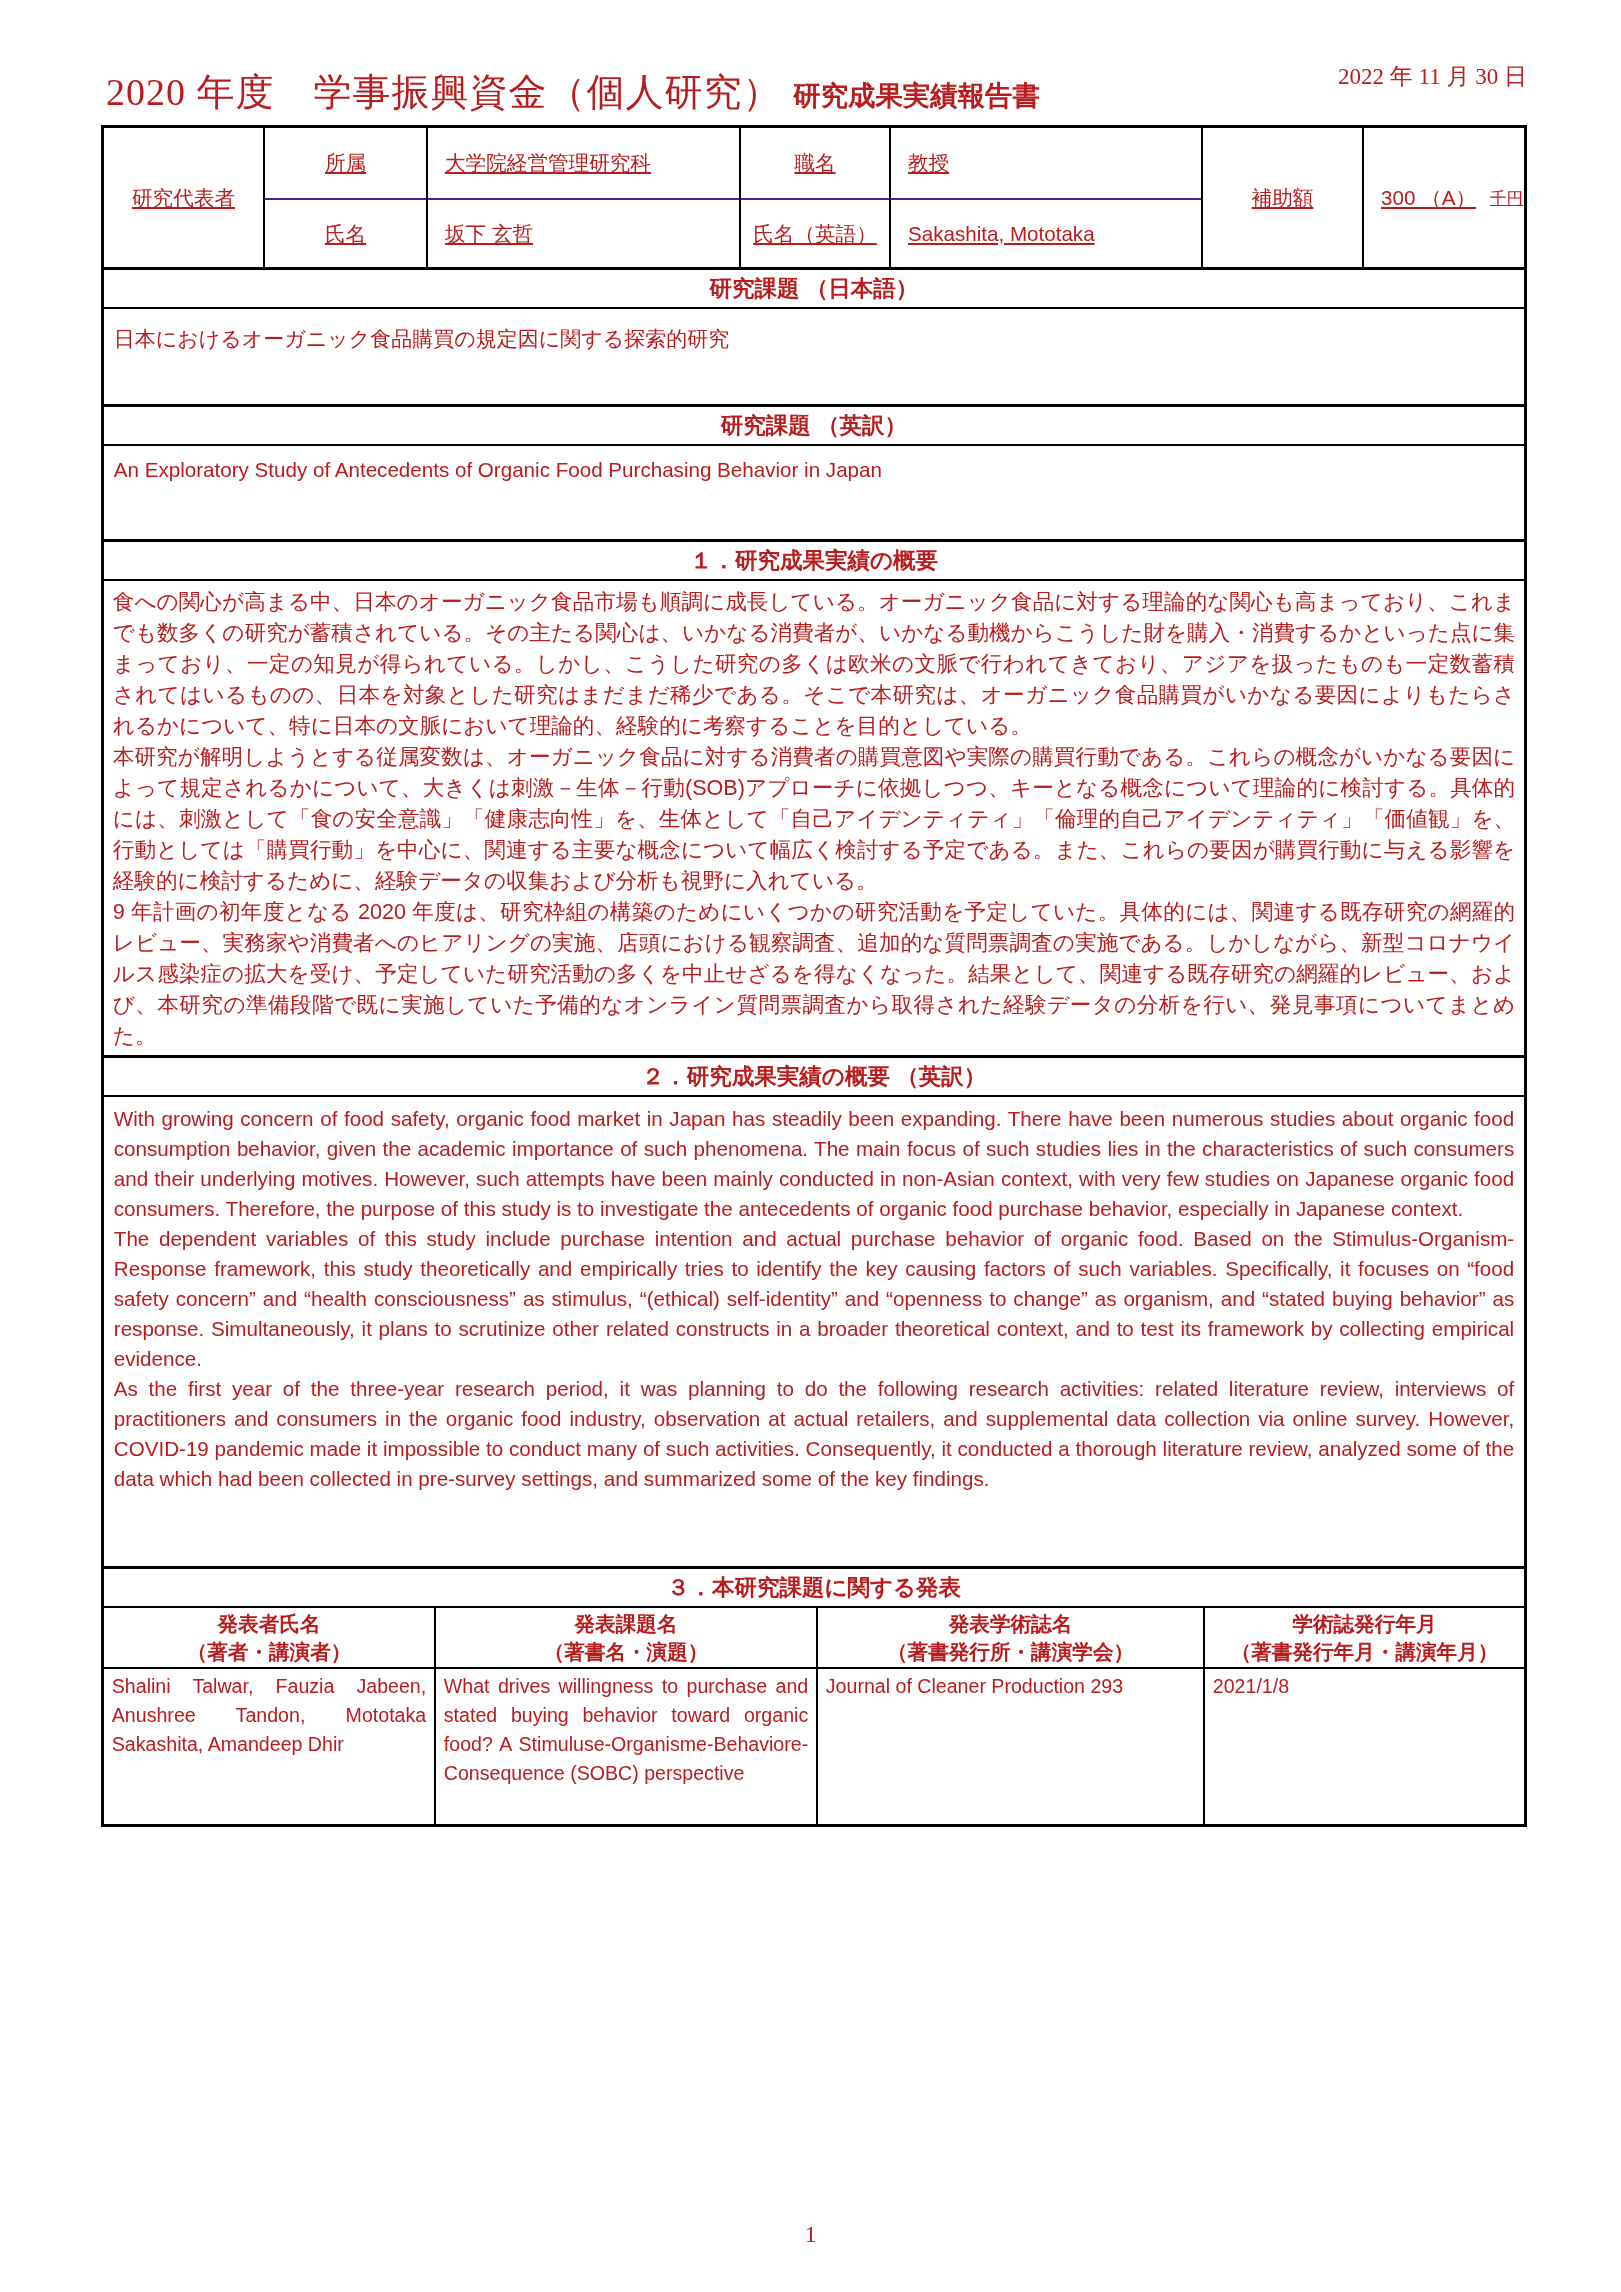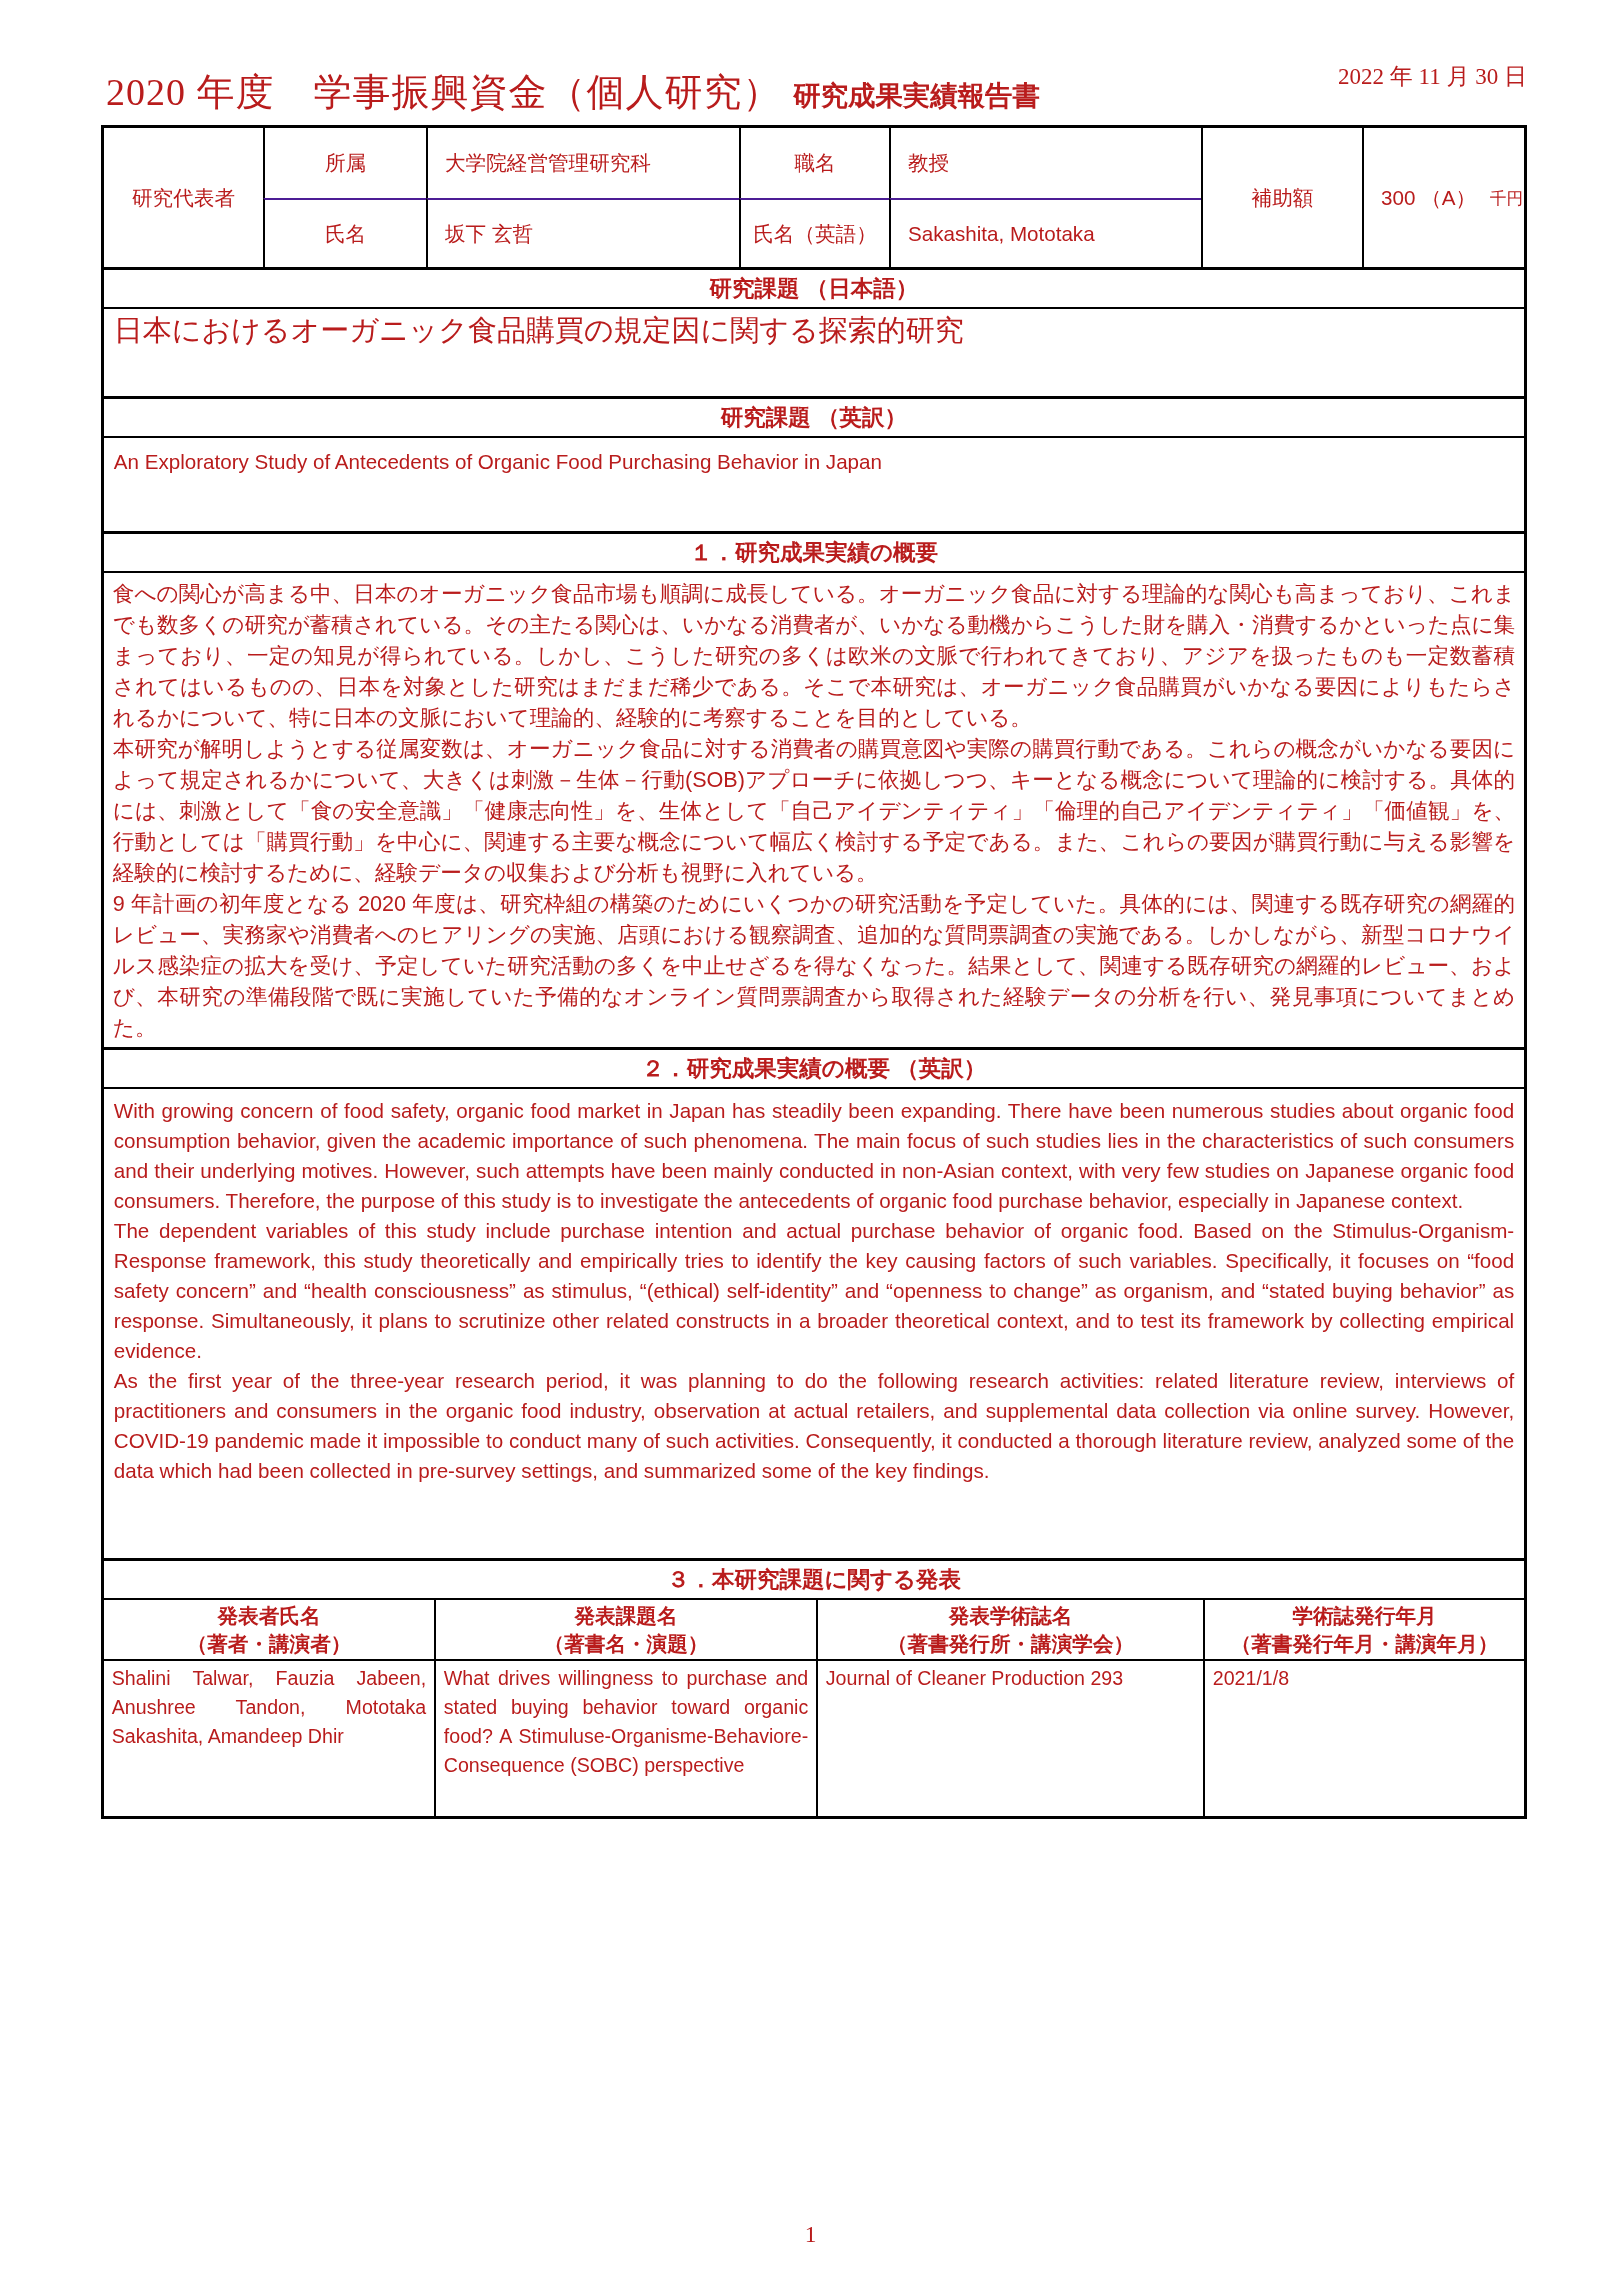--- a/index.html
+++ b/index.html
@@ -14,34 +14,34 @@
   .doc-title{position:absolute;left:106px;top:67px;white-space:nowrap;}
   .title-main{font-family:"Liberation Serif","DejaVu Serif",serif;font-size:38px;letter-spacing:1px;}
   .title-sub{font-family:"Liberation Sans","DejaVu Sans",sans-serif;font-weight:bold;font-size:27.4px;margin-left:11.8px;}
   .doc-date{position:absolute;top:61px;right:94px;font-family:"Liberation Serif","DejaVu Serif",serif;font-size:23px;text-align:center;}
   
   .content{position:absolute;left:101px;top:125px;width:1426px;}
   .block{border:3.9px solid #000;margin-top:-3.9px;box-sizing:border-box;background:#fff;}
   .block.first{margin-top:0;}
   
   .ga{display:grid;grid-template-columns:159px 163px 313px 150px 312px 161px 1fr;grid-template-rows:70px 70px;font-size:20.6px;}
-  .ga>div{display:flex;align-items:center;box-sizing:border-box;}
+  .ga>div{display:flex;align-items:center;box-sizing:border-box;text-decoration:underline;}
   .lab{justify-content:center;text-align:center;}
   .val{padding-left:17px;}
   .bl{border-left:2px solid #000;}
   .bt{border-top:2px solid #4c1d95;}
   .rspan{grid-row:1/3;}
   .r2{grid-row:2;}
   .c2{grid-column:2;}.c3{grid-column:3;}.c4{grid-column:4;}.c5{grid-column:5;}
   .small-unit{font-size:16.7px;margin-left:13.7px;}
   
   .sec-head{min-height:35px;display:flex;align-items:center;justify-content:center;
     font-weight:bold;font-size:22.5px;border-bottom:2px solid #000;padding:1px 0;text-align:center;}
   
-  .title-body{min-height:74px;padding:6.9px 9.8px;font-size:29px;line-height:29px;}
+  .title-body{min-height:74px;padding:6.9px 9.8px;font-size:21px;line-height:29px;margin-top:8px;}
   .title-body-en{min-height:76px;padding:8.8px 9.8px;font-size:20.6px;line-height:29px;}
   
   .sec-body-ja{min-height:463px;padding:4.9px 8.8px;font-size:21.6px;line-height:31px;text-align:justify;}
   .sec-body-en{min-height:455px;padding:7.8px 9.8px;font-size:20.6px;line-height:30px;text-align:justify;}
   .sec-body-ja p,.sec-body-en p{margin:0;}
   
   .pub-head-row{display:grid;grid-template-columns:330px 382px 387px 1fr;border-bottom:2px solid #000;}
   .pub-head-row>div{min-height:59px;display:flex;flex-direction:column;justify-content:center;
     text-align:center;font-weight:bold;font-size:20.6px;line-height:28px;padding:0 0;box-sizing:border-box;}
   .pub-data-row{display:grid;grid-template-columns:330px 382px 387px 1fr;}

